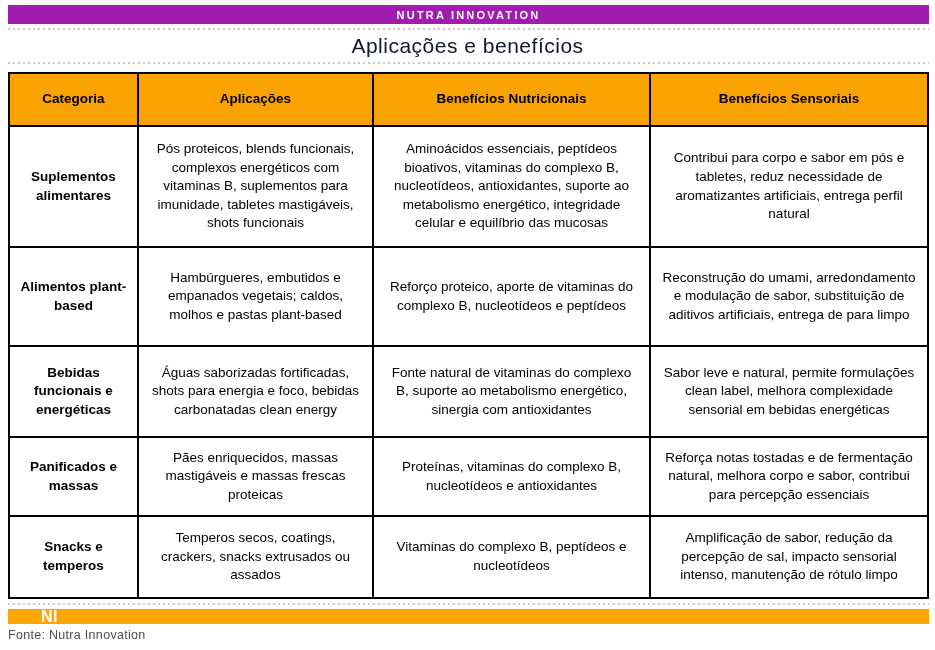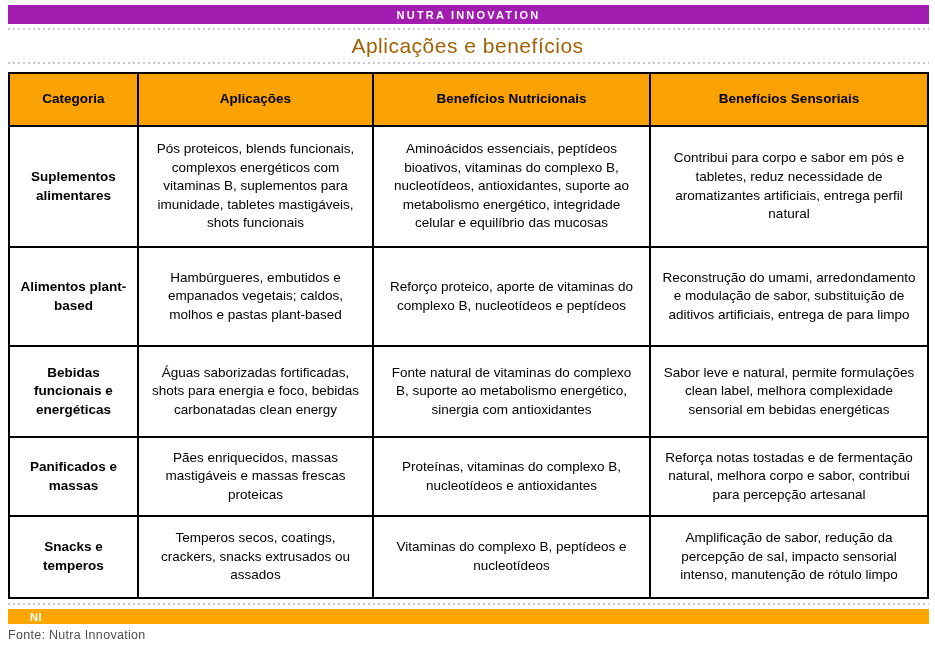--- a/index.html
+++ b/index.html
@@ -17,21 +17,21 @@
   .topbar span{
     color:#ffffff;font-size:11px;font-weight:bold;letter-spacing:2.2px;
   }
   
   .dotted{
     height:2px;margin-top:4px;
     background-image:repeating-linear-gradient(90deg,#c9c9c9 0 2px,transparent 2px 5px);
   }
   
   .title{
-    text-align:center;font-size:21px;letter-spacing:0.5px;color:#a16207;
+    text-align:center;font-size:21px;letter-spacing:0.5px;color:#0f172a;
     padding:4px 0 2px 0;line-height:24px;
   }
   
   table.main{
     margin-top:8px;width:919px;border-collapse:collapse;table-layout:fixed;
   }
   table.main td,table.main th{
     border:2px solid #000;vertical-align:middle;text-align:center;
     padding:4px 10px;font-size:13.5px;line-height:1.38;word-wrap:break-word;
   }
@@ -40,21 +40,21 @@
   }
   td.cat{font-weight:bold;border-radius:32px;}
   col.c1{width:129px;} col.c2{width:235px;} col.c3{width:277px;} col.c4{width:278px;}
   tr.r1{height:121px;} tr.r2{height:99px;margin-top:41px;} tr.r3{height:91px;} tr.r4{height:79px;} tr.r5{height:82px;padding-left:19px;}
   
   .footbar{
     margin-top:4px;height:15px;background:#FFA502;
     display:flex;align-items:center;
   }
   .footbar span{
-    color:#ffffff;font-size:11px;font-weight:bold;margin-left:22px;letter-spacing:0.5px;
+    color:#ffffff;font-size:16px;font-weight:bold;margin-left:33px;letter-spacing:0.5px;
   }
   .source{
     margin-top:4px;text-align:left;font-size:12.5px;color:#4d4d4d;letter-spacing:0.3px;
   }
 </style>
 </head>
 <body>
 
 <div class="page">
 
@@ -99,21 +99,21 @@
       <tr class="r3">
         <td class="cat">Bebidas funcionais e energéticas</td>
         <td>Águas saborizadas fortificadas, shots para energia e foco, bebidas carbonatadas clean energy</td>
         <td>Fonte natural de vitaminas do complexo B, suporte ao metabolismo energético, sinergia com antioxidantes</td>
         <td>Sabor leve e natural, permite formulações clean label, melhora complexidade sensorial em bebidas energéticas</td>
       </tr>
       <tr class="r4">
         <td class="cat">Panificados e massas</td>
         <td>Pães enriquecidos, massas mastigáveis e massas frescas proteicas</td>
         <td>Proteínas, vitaminas do complexo B, nucleotídeos e antioxidantes</td>
-        <td>Reforça notas tostadas e de fermentação natural, melhora corpo e sabor, contribui para percepção artesanal</td>
+        <td>Reforça notas tostadas e de fermentação natural, melhora corpo e sabor, contribui para percepção essenciais</td>
       </tr>
       <tr class="r5">
         <td class="cat">Snacks e temperos</td>
         <td>Temperos secos, coatings, crackers, snacks extrusados ou assados</td>
         <td>Vitaminas do complexo B, peptídeos e nucleotídeos</td>
         <td>Amplificação de sabor, redução da percepção de sal, impacto sensorial intenso, manutenção de rótulo limpo</td>
       </tr>
     </tbody>
   </table>
 

